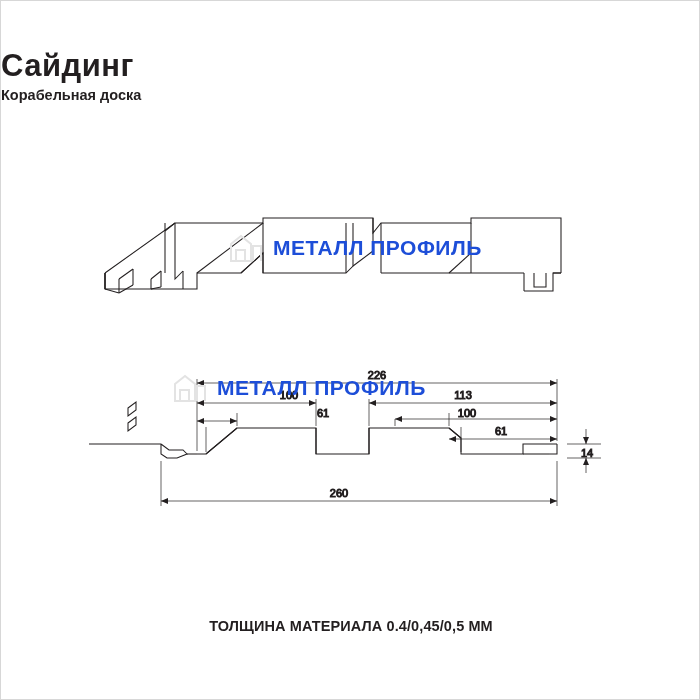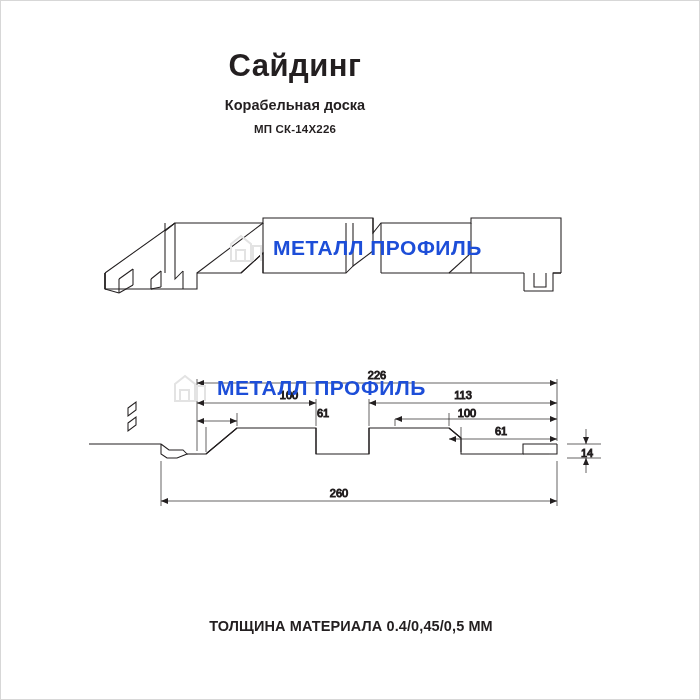--- a/index.html
+++ b/index.html
@@ -21,30 +21,29 @@
     box-sizing: border-box;
     border: 1px solid #d7d7d7;
   }
 
   
   .header {
     position: absolute;
     top: 48px;
     left: 0;
     width: 588px;
-    text-align: center;
   }
   .title {
     font-size: 31px;
     font-weight: bold;
     letter-spacing: 0.5px;
     line-height: 1.1;
   }
   .subtitle {
-    margin-top: 14px;
+    margin-top: 4px;
     font-size: 14.5px;
     font-weight: bold;
   }
   .code {
     margin-top: 10px;
     font-size: 11.5px;
     font-weight: bold;
     letter-spacing: 0.2px;
   }
 
@@ -105,21 +104,20 @@
   }
 </style>
 </head>
 <body>
 
 <div class="page">
 
   <div class="header">
     <div class="title">Сайдинг</div>
     <div class="subtitle">Корабельная доска</div>
-    <div class="code">МП СК-14Х226</div>
   </div>
 
   <div class="drawing">
     <svg width="700" height="400" viewBox="0 0 700 400" xmlns="http://www.w3.org/2000/svg">
       <g fill="none" stroke="#231f20" stroke-width="1.05" stroke-linejoin="miter" stroke-linecap="butt">
 
         <g>
 
           <path d="M104,112 L174,62 L262,62 L262,57 L372,57 L372,72 L380,62 L470,62 L470,57 L560,57 L560,112"></path>
 

